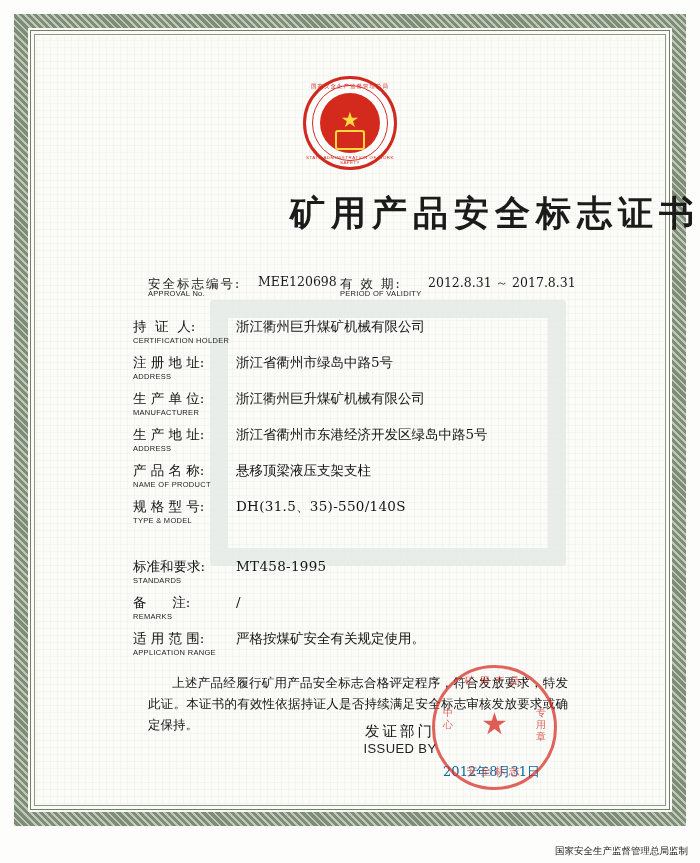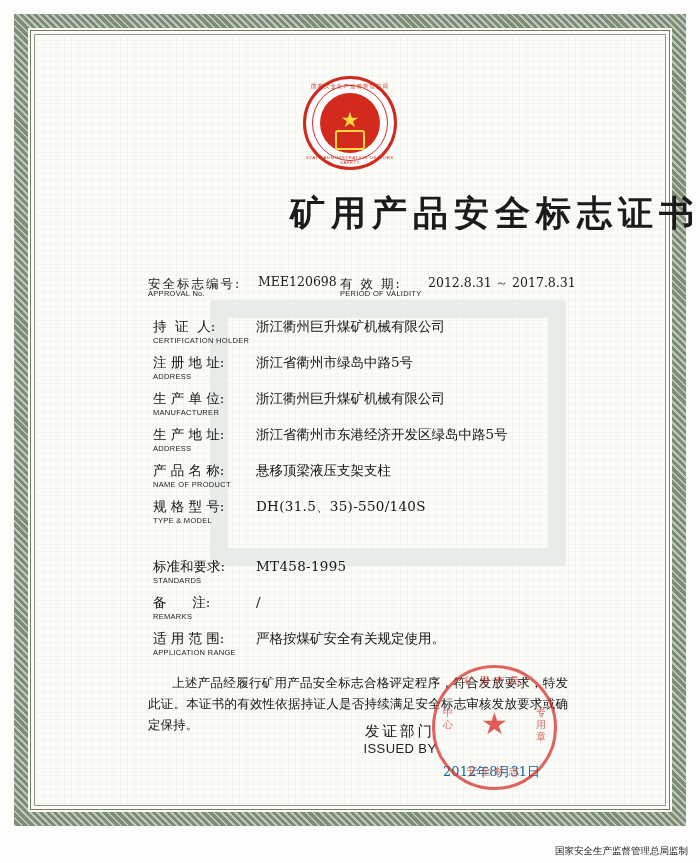--- a/index.html
+++ b/index.html
@@ -222,21 +222,20 @@
   
   .fields {
     position: absolute;
     left: 133px;
     top: 318px;
     width: 460px;
   }
   .field {
     position: relative;
     height: 36px;
-    margin-left: 20px;
   }
   .field .f-cn {
     position: absolute;
     left: 0;
     top: 0;
     font-size: 13.5px;
     color: #131313;
     font-family: "DejaVu Serif", serif;
     white-space: pre;
   }

